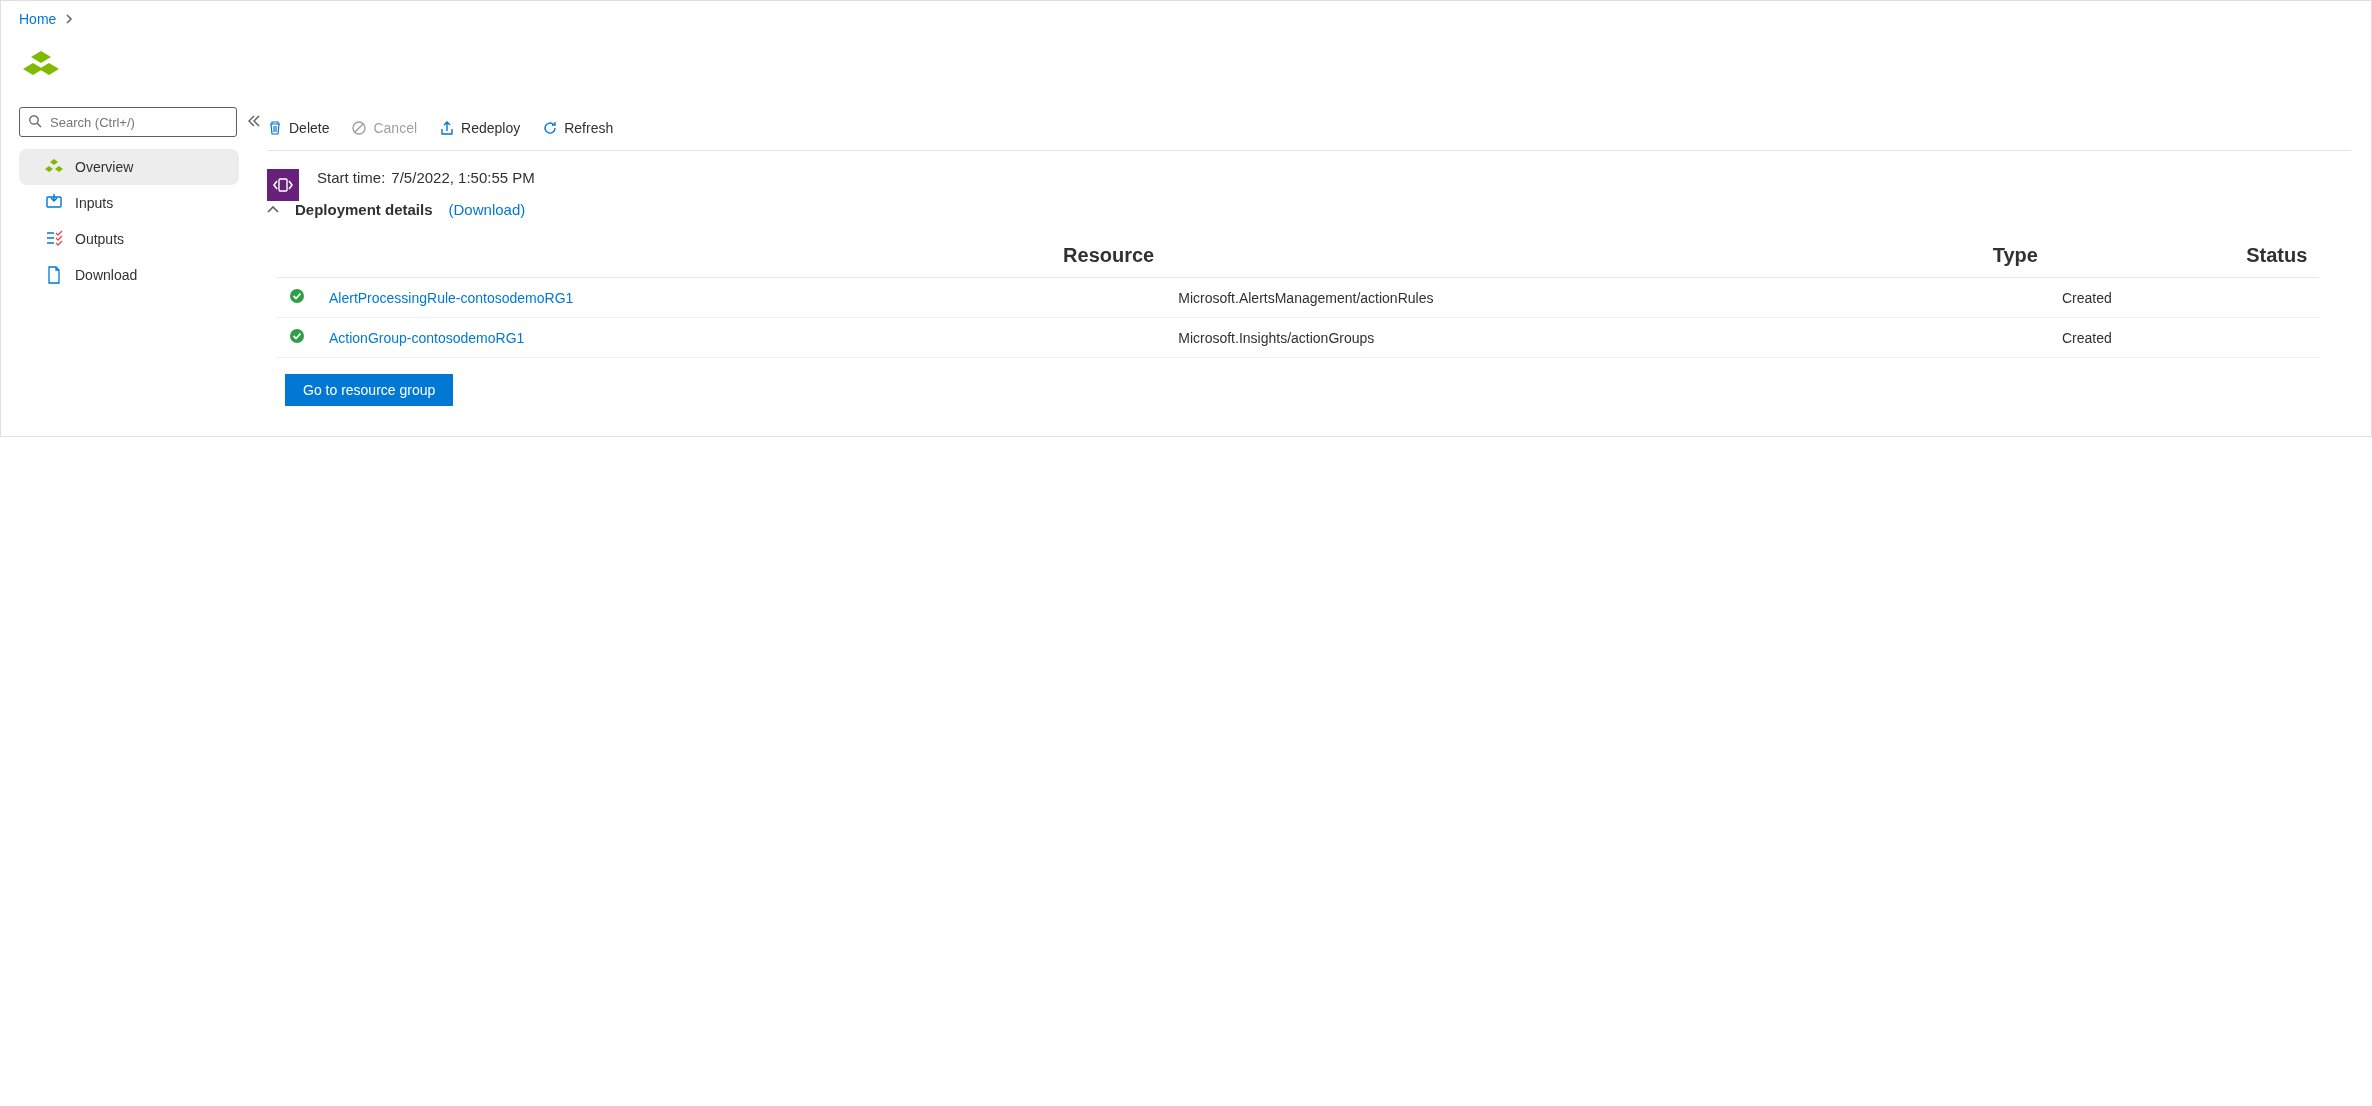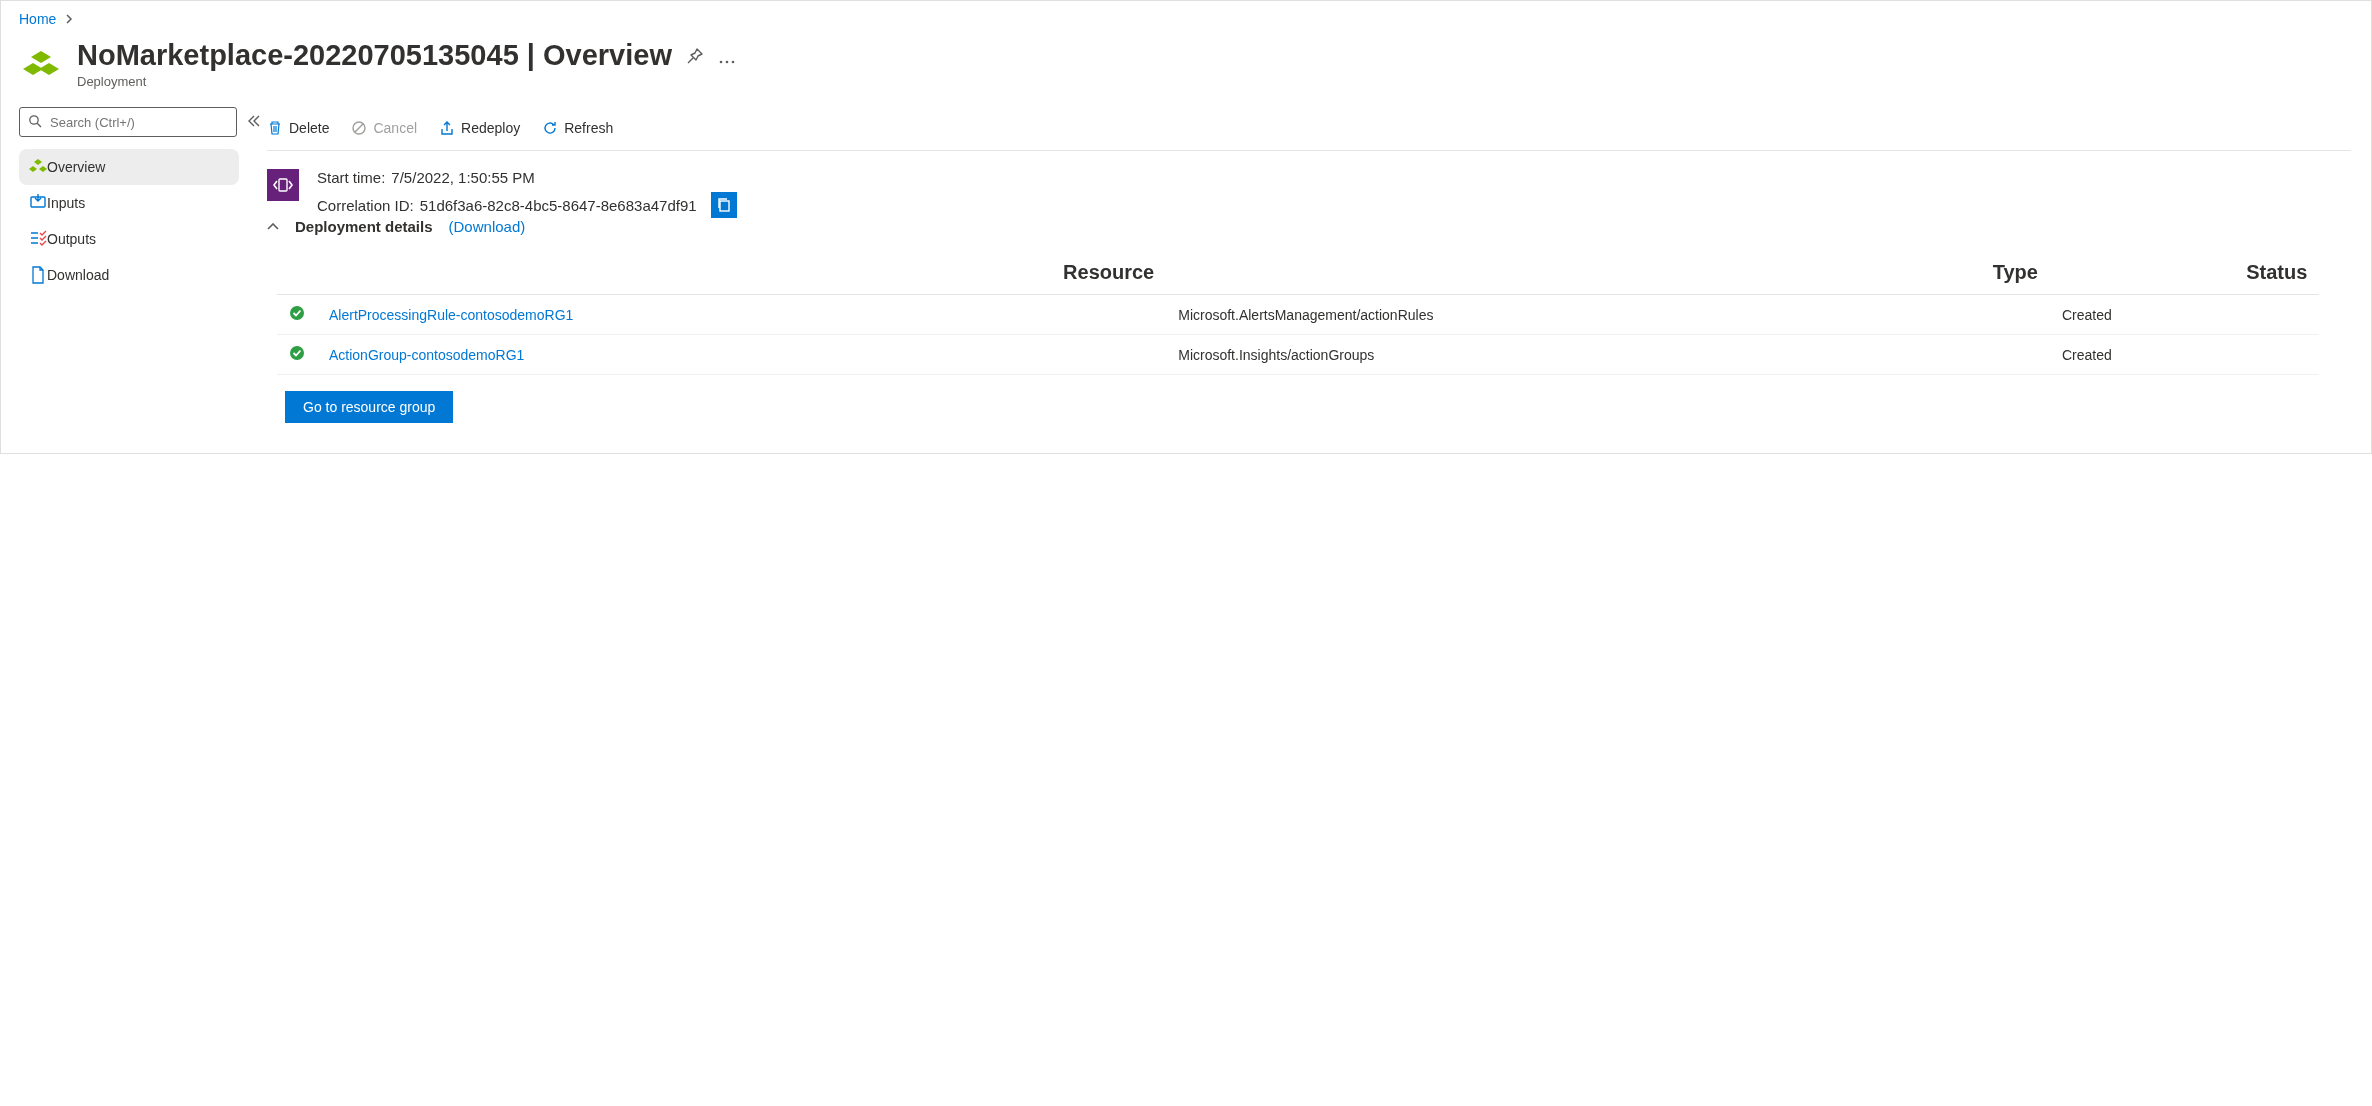--- a/index.html
+++ b/index.html
@@ -16,21 +16,21 @@
   .header-title { font-size: 29px; font-weight: 600; color: #323130; display: flex; align-items: center; gap: 14px;}
   .header-sub { font-size: 13px; color: #605e5c; margin-top: 2px; }
   .pin-icon, .more-icon { color:#605e5c; cursor:pointer; }
 
   .body { display: flex; }
   .sidebar { width: 252px; padding: 0 14px 20px 18px; flex-shrink: 0; }
   .side-search-row { display:flex; align-items:center; gap:10px; margin-bottom: 12px;}
   .side-search { flex:1; display:flex; align-items:center; border:1px solid #605e5c; border-radius:3px; height:30px; padding:0 8px; gap:6px;}
   .side-search input { border:none; outline:none; font-size:13px; flex:1; background:transparent;}
   .collapse-caret { cursor:pointer; color:#605e5c; font-size:14px;}
-  .nav-item { display:flex; align-items:center; gap:0; height:36px; padding:0 10px; cursor:pointer; font-size:14px; color:#323130; border-radius:8px;}
+  .nav-item { display:flex; align-items:center; gap:12px; height:36px; padding:0 26px; cursor:pointer; font-size:14px; color:#323130; border-radius:8px;}
   .nav-item.active { background:#ededed; }
   .nav-icon { width:18px; height:18px; display:flex; align-items:center; justify-content:center;}
 
   .content { flex:1; padding: 0 20px 30px 14px; }
   .toolbar { display:flex; align-items:center; gap:22px; height:44px; border-bottom:1px solid #e5e5e5; padding-bottom:2px;}
   .tool-btn { display:flex; align-items:center; gap:6px; color:#323130; cursor:pointer; font-size:14px;}
   .tool-btn.disabled { color:#a19f9d; cursor:default;}
   .tool-btn svg { display:block;}
 
   .status-row { display:flex; align-items:center; gap:16px; margin-top:20px;}
@@ -76,38 +76,20 @@
   <div class="header">
     <div class="header-icon">
       <svg width="40" height="40" viewBox="0 0 40 40">
         <g fill="#7fba00">
           <polygon points="20,4 30,10 20,16 10,10"></polygon>
           <polygon points="8,20 18,26 8,32 -2,26" transform="translate(4,-4)"></polygon>
           <polygon points="32,20 42,26 32,32 22,26" transform="translate(-4,-4)"></polygon>
         </g>
       </svg>
     </div>
-    <div class="header-texts">
-      <div class="header-title">
-        <span>NoMarketplace-20220705135045 | Overview</span>
-        <span class="pin-icon">
-          <svg width="18" height="18" viewBox="0 0 18 18">
-              <path d="M11 2 L16 7 L12 9 L10 13 L5 8 L9 6 Z M7 11 L2 16" stroke="#605e5c" stroke-width="1.4" fill="none" stroke-linejoin="round"></path>
-            </svg>
-        </span>
-        <span class="more-icon">
-          <svg width="18" height="6" viewBox="0 0 18 6">
-              <circle cx="3" cy="3" r="1.3" fill="#605e5c"></circle>
-              <circle cx="9" cy="3" r="1.3" fill="#605e5c"></circle>
-              <circle cx="15" cy="3" r="1.3" fill="#605e5c"></circle>
-            </svg>
-        </span>
-      </div>
-      <div class="header-sub">Deployment</div>
-    </div>
   </div>
 
   <div class="body">
 
     <div class="sidebar">
       <div class="side-search-row">
         <div class="side-search">
           <span>
             <svg width="14" height="14" viewBox="0 0 14 14">
                 <circle cx="6" cy="6" r="4.2" stroke="#605e5c" stroke-width="1.3" fill="none"></circle>
@@ -211,30 +193,20 @@
               <path d="M5 7 L2 11 L5 15 M17 7 L20 11 L17 15" stroke="#fff" stroke-width="1.6" fill="none"></path>
               <rect x="7" y="5" width="8" height="12" rx="1" stroke="#fff" stroke-width="1.4" fill="none"></rect>
             </svg>
         </div>
         <div class="info-grid">
           <div class="info-col">
             <div class="kv">
                 <span class="k">Start time:</span> 
                 <span class="v">7/5/2022, 1:50:55 PM</span>
               </div>
-            <div class="kv">
-              <span class="k">Correlation ID:</span>
-              <span class="v">51d6f3a6-82c8-4bc5-8647-8e683a47df91</span>
-              <span class="copy-btn">
-                <svg width="16" height="16" viewBox="0 0 16 16">
-                    <rect x="4" y="4" width="9" height="10" stroke="#fff" stroke-width="1.4" fill="none"></rect>
-                    <path d="M3 11 L3 2 L11 2" stroke="#fff" stroke-width="1.4" fill="none"></path>
-                  </svg>
-              </span>
-            </div>
           </div>
         </div>
       </div>
 
       
       <div class="section-row">
         <span class="chevron">
           <svg width="12" height="8" viewBox="0 0 12 8">
               <path d="M1 6 L6 1 L11 6" stroke="#605e5c" stroke-width="1.6" fill="none"></path>
             </svg>

